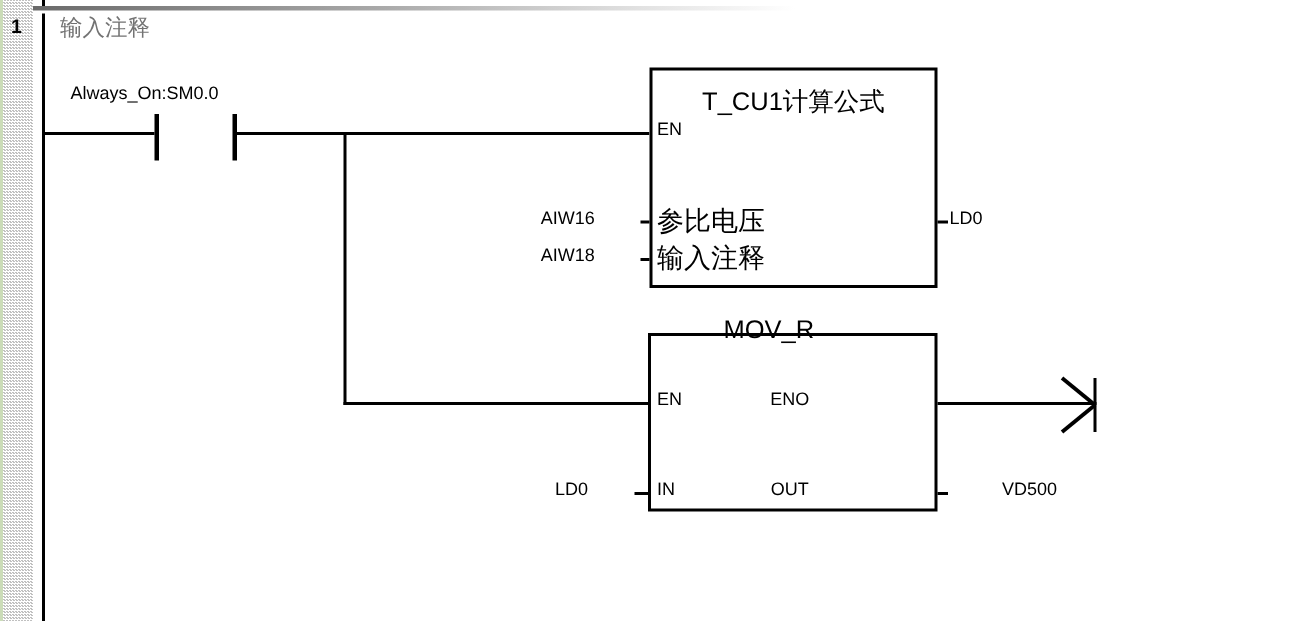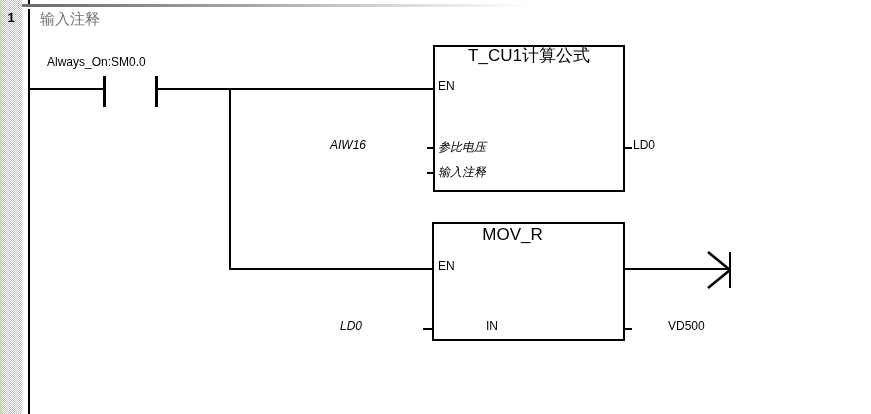--- a/index.html
+++ b/index.html
@@ -1,26 +1,26 @@
 <!DOCTYPE html>
 <html><head>
 <meta charset="utf-8">
 <style>
   html,body{margin:0;padding:0;background:#ffffff;}
   #canvas{
     position:relative;width:871px;height:414px;background:#ffffff;overflow:hidden;
     font-family:"Liberation Sans","DejaVu Sans",sans-serif;color:#000;
   }
   .lbl{position:absolute;font-size:12px;line-height:17px;white-space:nowrap;}
-  .cjk{font-size:12px;line-height:17px;font-style:italic;}
+  .cjk{font-size:18px;line-height:17px;}
   .wire{position:absolute;background:#000;}
   .tick{position:absolute;background:#000;height:2px;}
   .blk{position:absolute;border:2px solid #000;background:#fff;box-sizing:border-box;}
   .blk-title{position:absolute;text-align:center;font-size:17px;line-height:18px;white-space:nowrap;}
-  .rightbox{text-align:left;font-style:italic;}
+  .rightbox{text-align:center;}
   
   #margin{
     position:absolute;left:0;top:0;width:22px;height:414px;
     background-image:repeating-conic-gradient(#c0c0c0 0% 25%, #ffffff 0% 50%);
     background-size:2px 2px;
   }
   #edge-green{position:absolute;left:0;top:0;width:2px;height:414px;background:#cbdcb8;}
   #net-number{
     position:absolute;left:2px;top:10px;width:18px;text-align:center;
     font-size:13px;font-weight:bold;line-height:15px;
@@ -54,41 +54,44 @@
   <div style="position:absolute;left:103px;top:76px;width:55px;height:31px;">
     <div class="wire" style="left:0;top:0;width:3px;height:31px;"></div>
     <div class="wire" style="left:52px;top:0;width:3px;height:31px;"></div>
   </div>
 
   <div class="wire" style="left:158px;top:88px;width:275px;height:2px;"></div>
   <div class="wire" style="left:229px;top:88px;width:2px;height:182px;"></div>
   <div class="wire" style="left:229px;top:268px;width:204px;height:2px;"></div>
 
   <div class="blk" style="left:433px;top:45px;width:192px;height:147px;"></div>
-  <div class="blk-title" style="left:433px;top:47px;width:192px;">T_CU1计算公式</div>
+  <div class="blk-title" style="left:433px;top:59px;width:192px;">T_CU1计算公式</div>
   <div class="lbl" style="left:438px;top:78px;">EN</div>
 
   <div class="lbl rightbox" style="left:330px;top:137px;width:97px;">AIW16</div>
   <div class="tick" style="left:427px;top:147px;width:6px;"></div>
   <div class="lbl cjk" style="left:438px;top:139px;">参比电压</div>
 
+  <div class="lbl rightbox" style="left:330px;top:162px;width:97px;">AIW18</div>
   <div class="tick" style="left:427px;top:172px;width:6px;"></div>
   <div class="lbl cjk" style="left:438px;top:164px;">输入注释</div>
 
   <div class="tick" style="left:625px;top:147px;width:7px;"></div>
   <div class="lbl" style="left:633px;top:137px;">LD0</div>
 
   <div class="blk" style="left:432px;top:222px;width:193px;height:119px;"></div>
-  <div class="blk-title" style="left:432px;top:226px;width:161px;">MOV_R</div>
+  <div class="blk-title" style="left:432px;top:211px;width:161px;">MOV_R</div>
   <div class="lbl" style="left:438px;top:258px;">EN</div>
+  <div class="lbl rightbox" style="left:433px;top:258px;width:187px;">ENO</div>
 
   <div class="lbl rightbox" style="left:340px;top:318px;width:82px;">LD0</div>
   <div class="tick" style="left:423px;top:328px;width:9px;"></div>
-  <div class="lbl" style="left:438px;top:318px;margin-left:48px;">IN</div>
+  <div class="lbl" style="left:438px;top:318px;">IN</div>
 
+  <div class="lbl rightbox" style="left:433px;top:318px;width:187px;">OUT</div>
   <div class="tick" style="left:625px;top:328px;width:7px;"></div>
   <div class="lbl" style="left:668px;top:318px;">VD500</div>
 
   <div class="wire" style="left:625px;top:268px;width:106px;height:2px;"></div>
   <div class="wire" style="left:729px;top:252px;width:2px;height:36px;"></div>
   <svg style="position:absolute;left:706px;top:248px;" width="26" height="44" viewBox="0 0 26 44">
     <line x1="2" y1="4" x2="24" y2="22" stroke="#000" stroke-width="2.6"></line>
     <line x1="24" y1="22" x2="2" y2="40" stroke="#000" stroke-width="2.6"></line>
   </svg>
 

